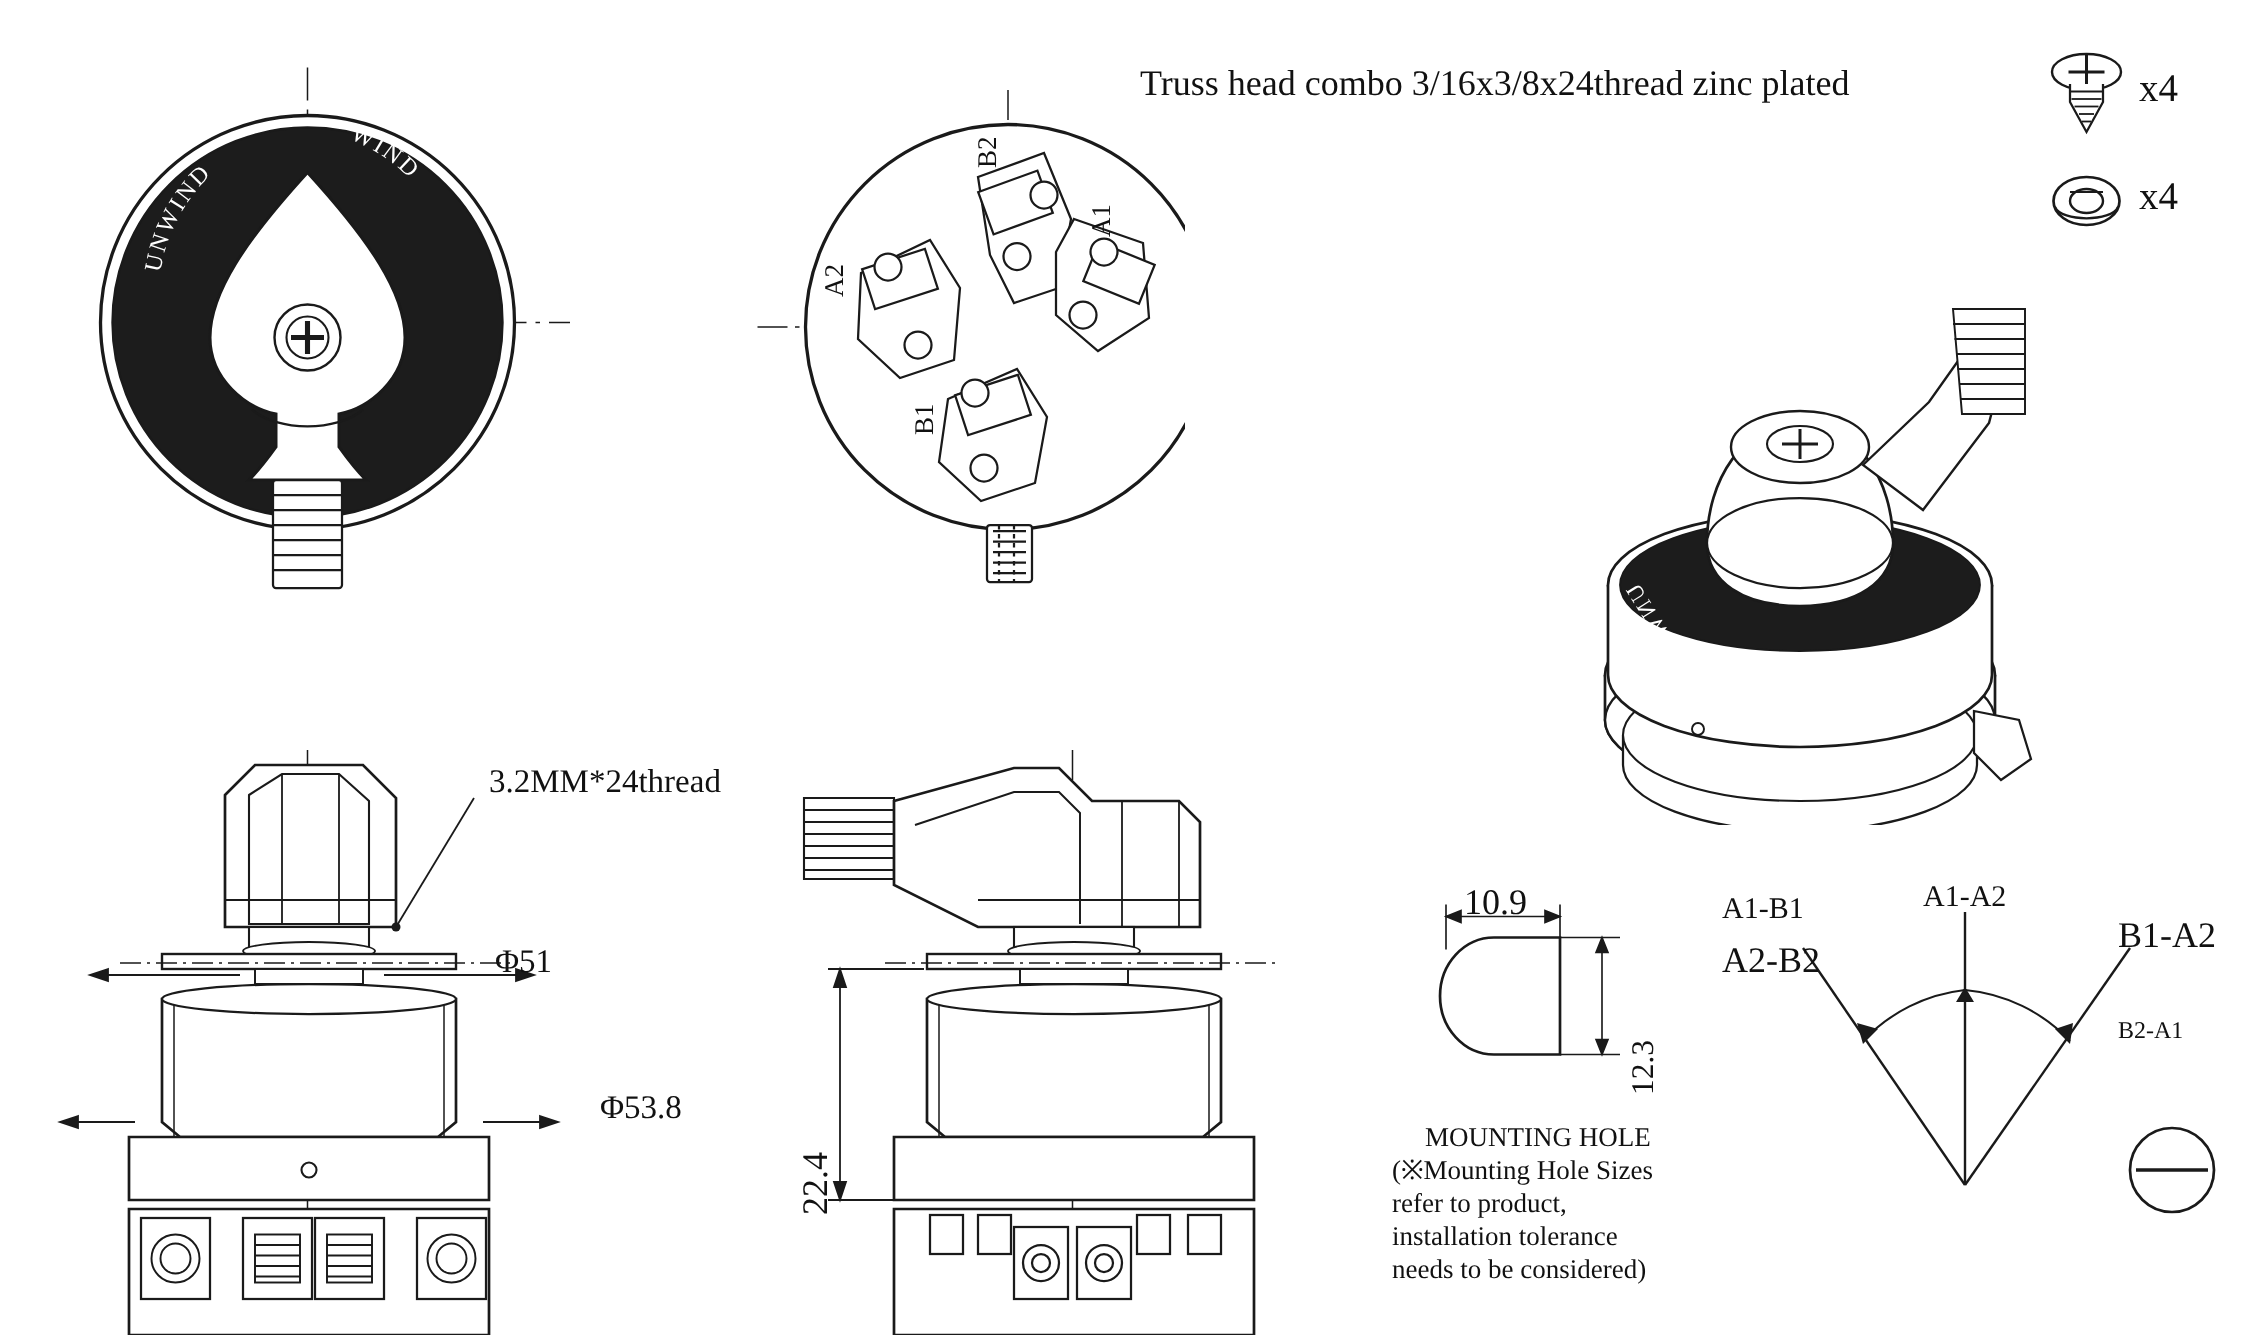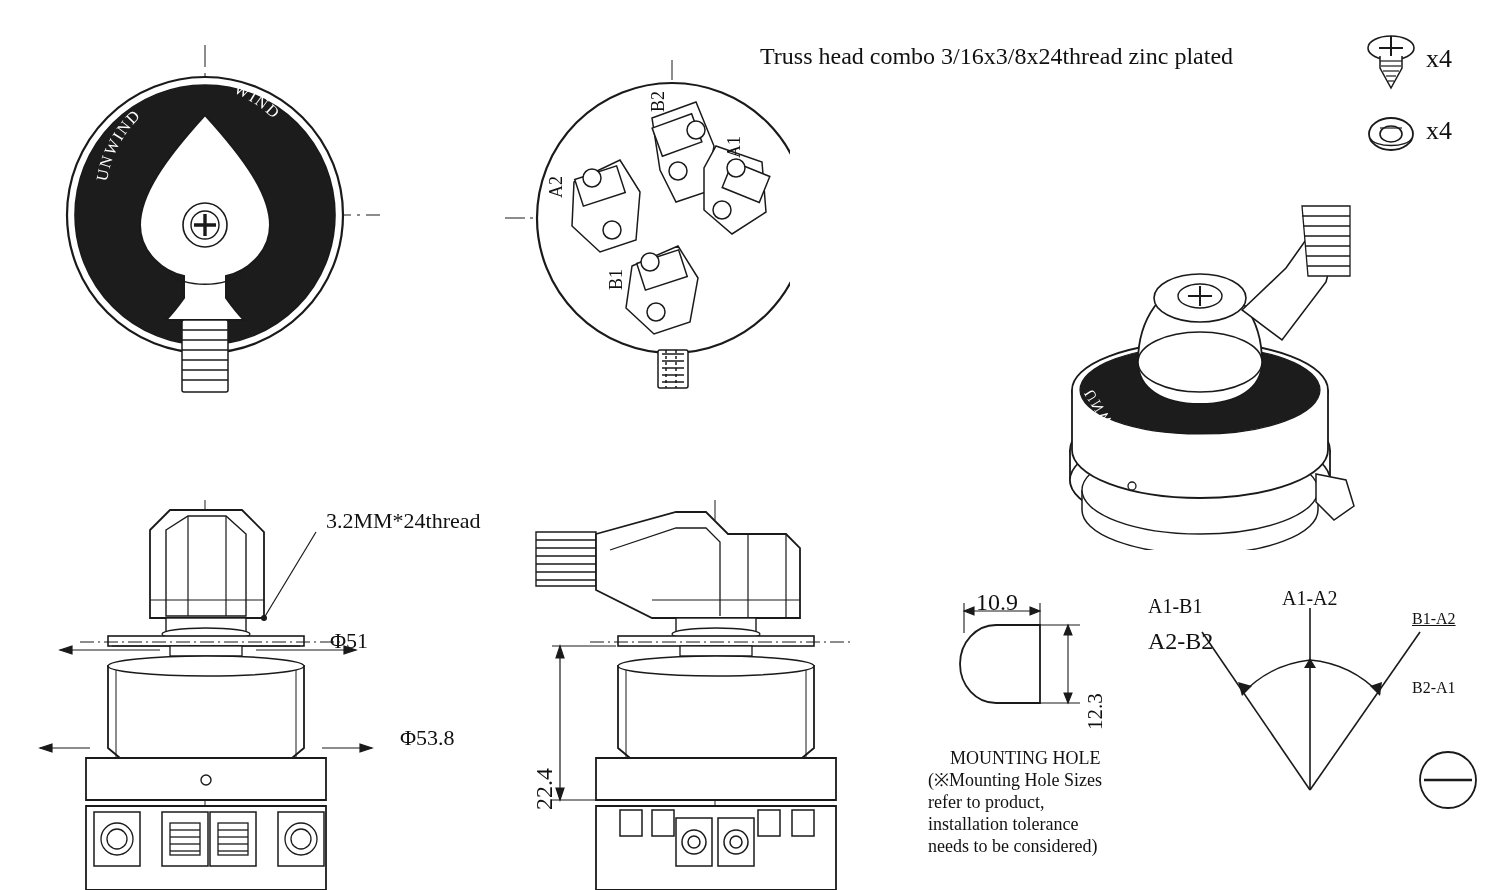--- a/index.html
+++ b/index.html
@@ -364,17 +364,17 @@
 
     <circle cx="318" cy="190" r="28" fill="#ffffff" stroke="#1a1a1a" stroke-width="1.8"></circle>
     <line x1="294" y1="190" x2="342" y2="190" stroke="#1a1a1a" stroke-width="2.4"></line>
   </svg>
   <div class="abs" style="left:1148px; top:595px;">
     <div class="txt serif" style="left:0; top:0; font-size:20px;">A1-B1</div>
     <div class="txt serif" style="left:0; top:32px; font-size:24px;">A2-B2</div>
   </div>
   <span class="txt serif" style="left:1282px; top:587px; font-size:20px;">A1-A2</span>
   <div class="abs" style="left:1412px; top:610px;">
-    <div class="txt serif" style="left:0; top:0; font-size:16px;text-decoration:underline;">B1-A2</div>
+    <div class="txt serif" style="left:0; top:0; font-size:24px;">B1-A2</div>
     <div class="txt serif" style="left:0; top:24px; font-size:16px;margin-top:45px;">B2-A1</div>
   </div>
 
 </div>
 
 </body></html>

